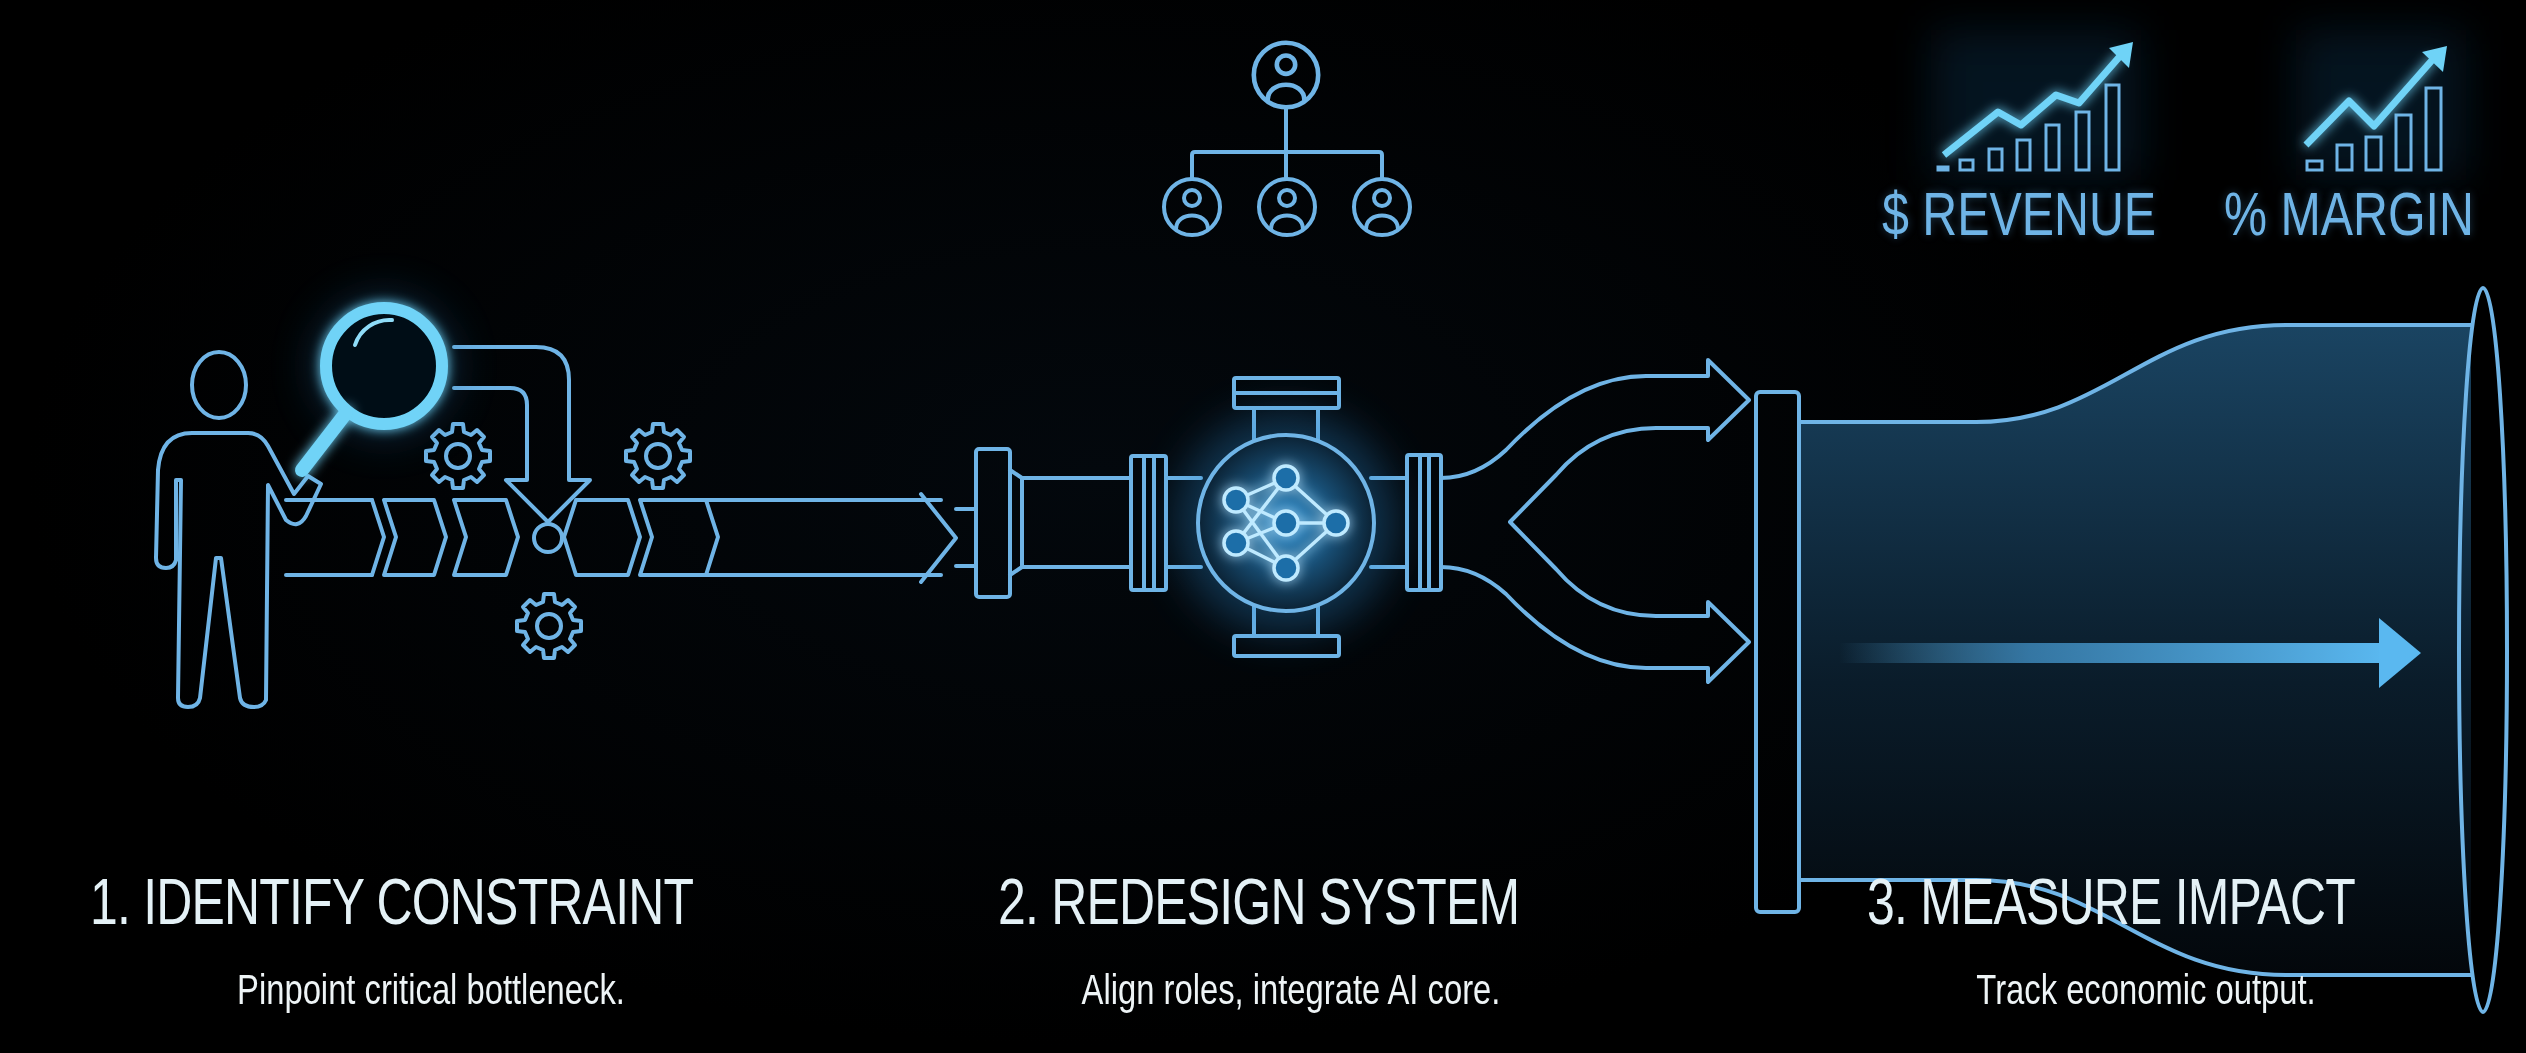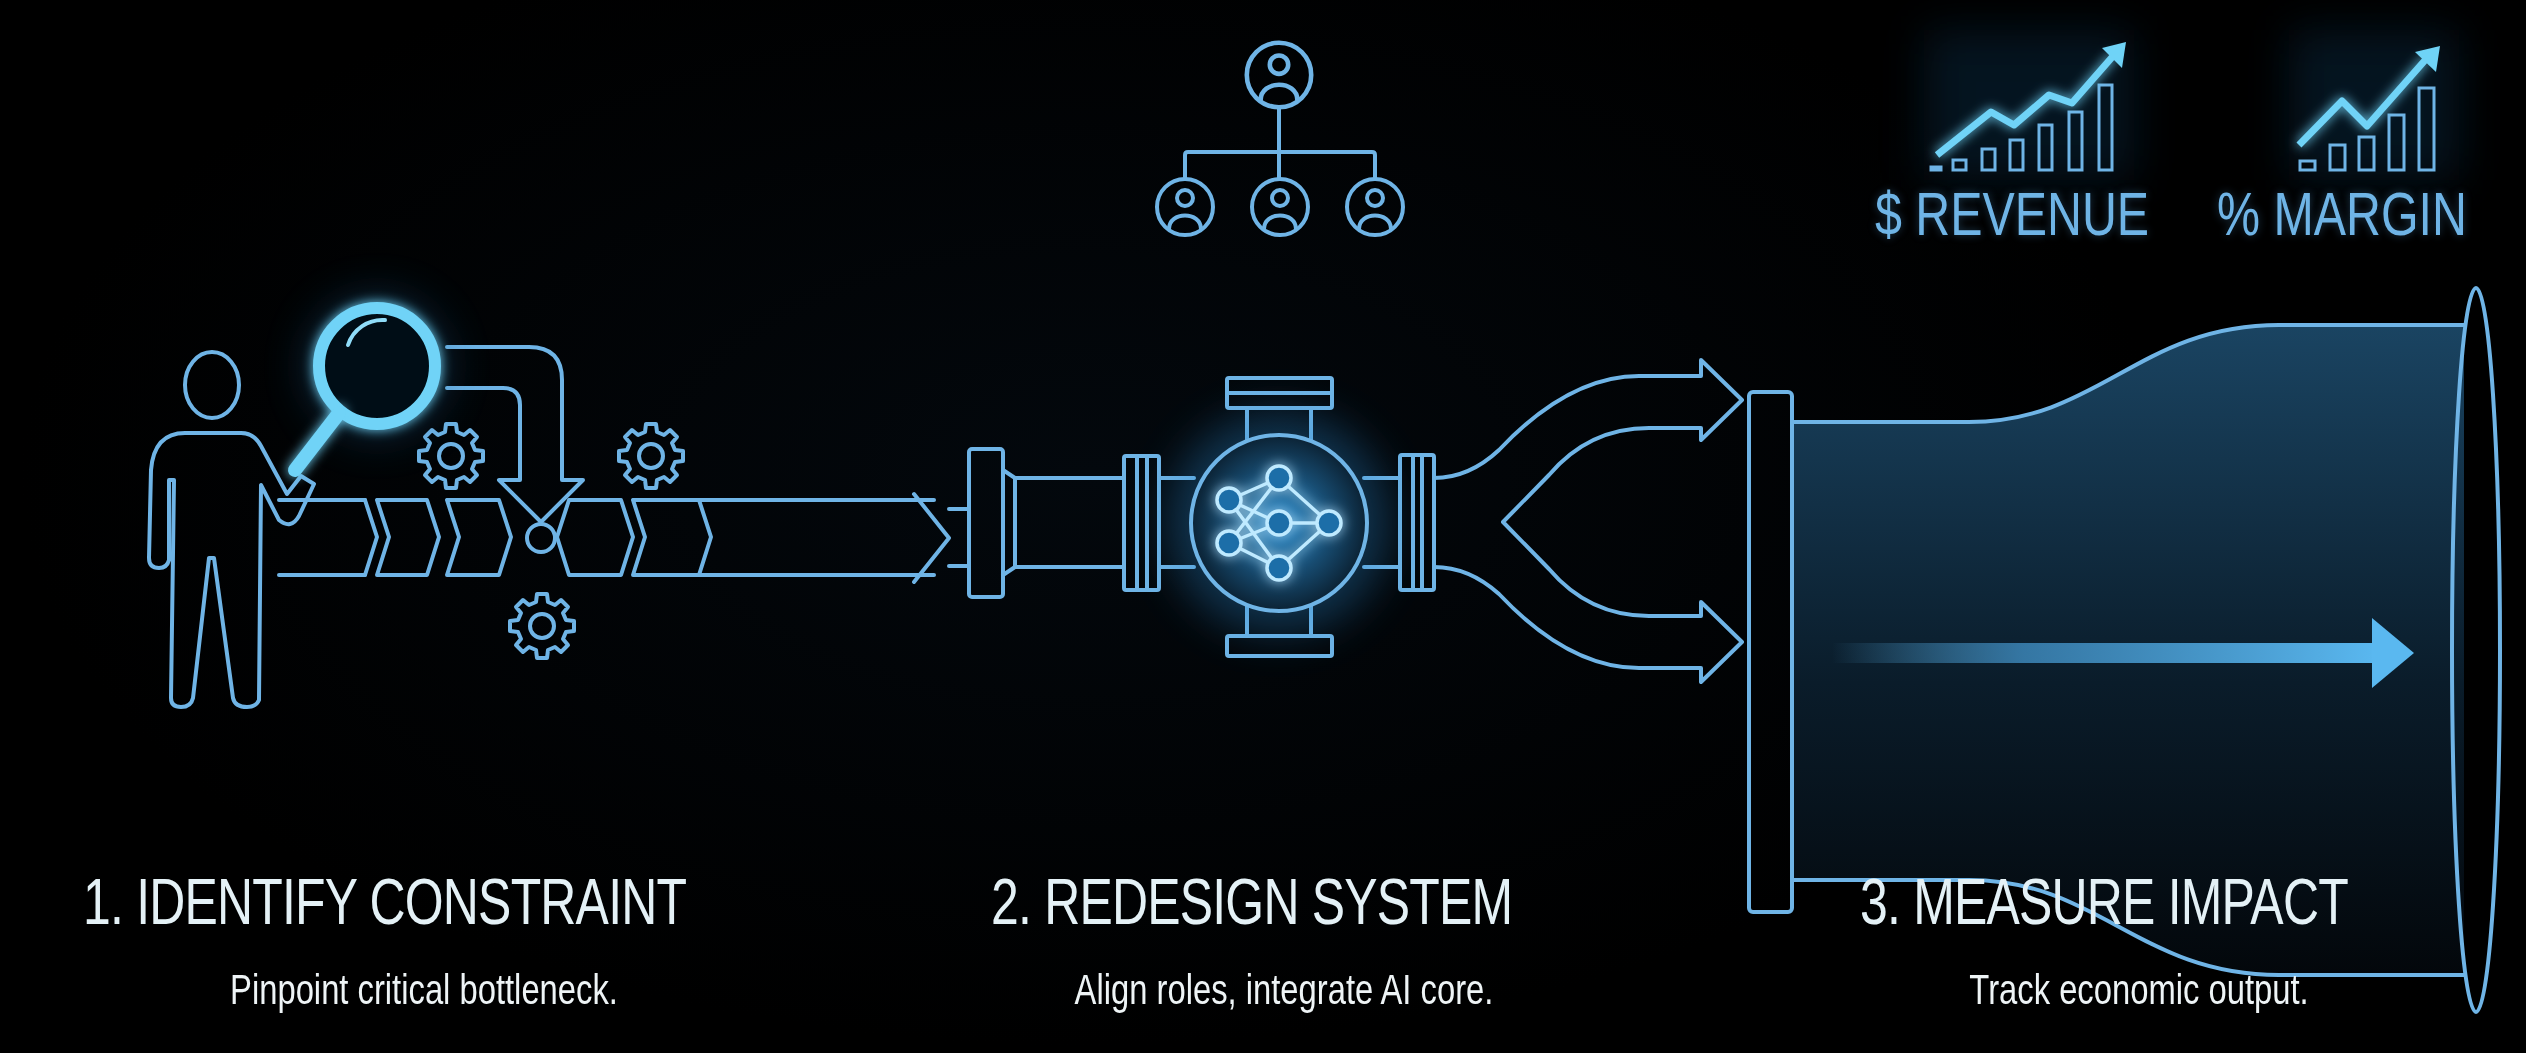--- a/index.html
+++ b/index.html
@@ -1,17 +1,17 @@
 <!DOCTYPE html>
 <html><head>
 <meta charset="utf-8">
 <style>
   html,body{margin:0;padding:0;background:#000;}
   body{width:2526px;height:1053px;overflow:hidden;position:relative;font-family:"Liberation Sans",sans-serif;}
-  .stage{position:absolute;left:9px;top:0;width:2168px;height:1053px;background:radial-gradient(ellipse at 50% 45%,#03080d 0%,#000 70%);}
+  .stage{position:absolute;left:16px;top:0;width:2168px;height:1053px;background:radial-gradient(ellipse at 50% 45%,#03080d 0%,#000 70%);}
   svg.art{position:absolute;left:0;top:0;}
   .stroke{fill:none;stroke:#6fb4e6;stroke-width:4;stroke-linejoin:round;stroke-linecap:round;}
   .step-title{position:absolute;top:862px;color:#e4f1f6;font-size:64px;letter-spacing:-1px;white-space:nowrap;transform:scaleX(0.78);transform-origin:left top;line-height:80px;}
   .step-sub{position:absolute;top:962px;color:#eef4f6;font-size:42px;white-space:nowrap;transform:scaleX(0.78);transform-origin:center top;text-align:center;line-height:56px;}
   .kpi-label{position:absolute;top:178px;color:#6fb4e6;font-size:62px;white-space:nowrap;transform:scaleX(0.78);transform-origin:left top;line-height:72px;text-shadow:0 0 10px rgba(90,170,230,.35);}
 </style>
 </head>
 <body>
 
 <div class="stage">

